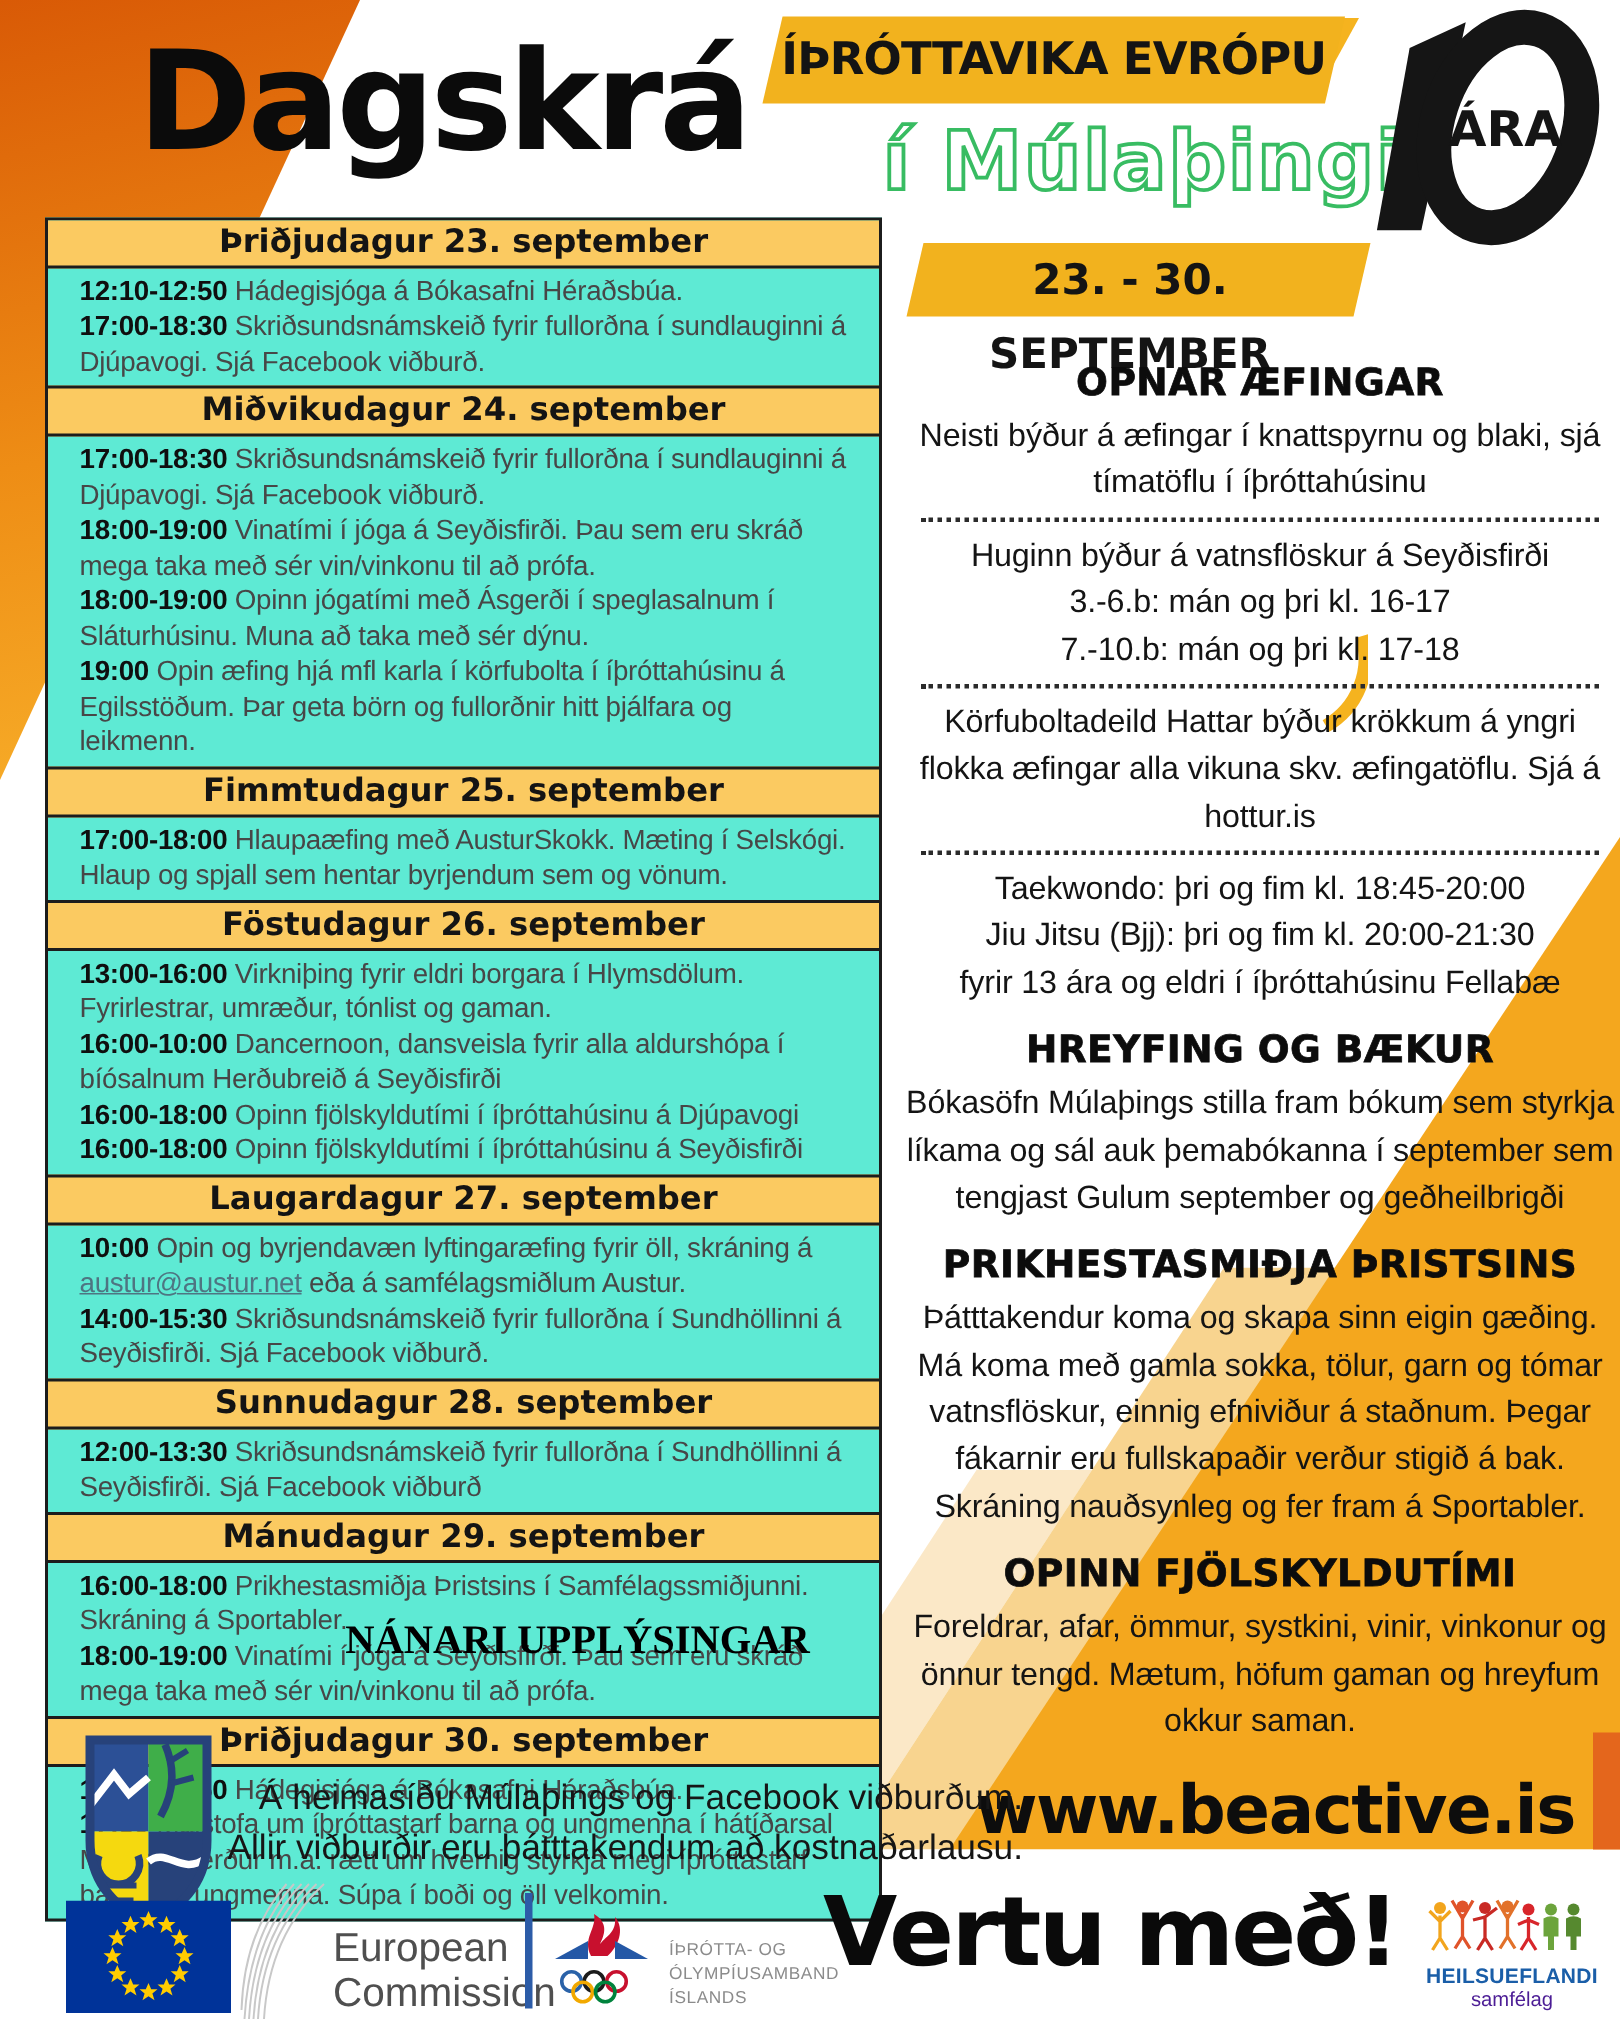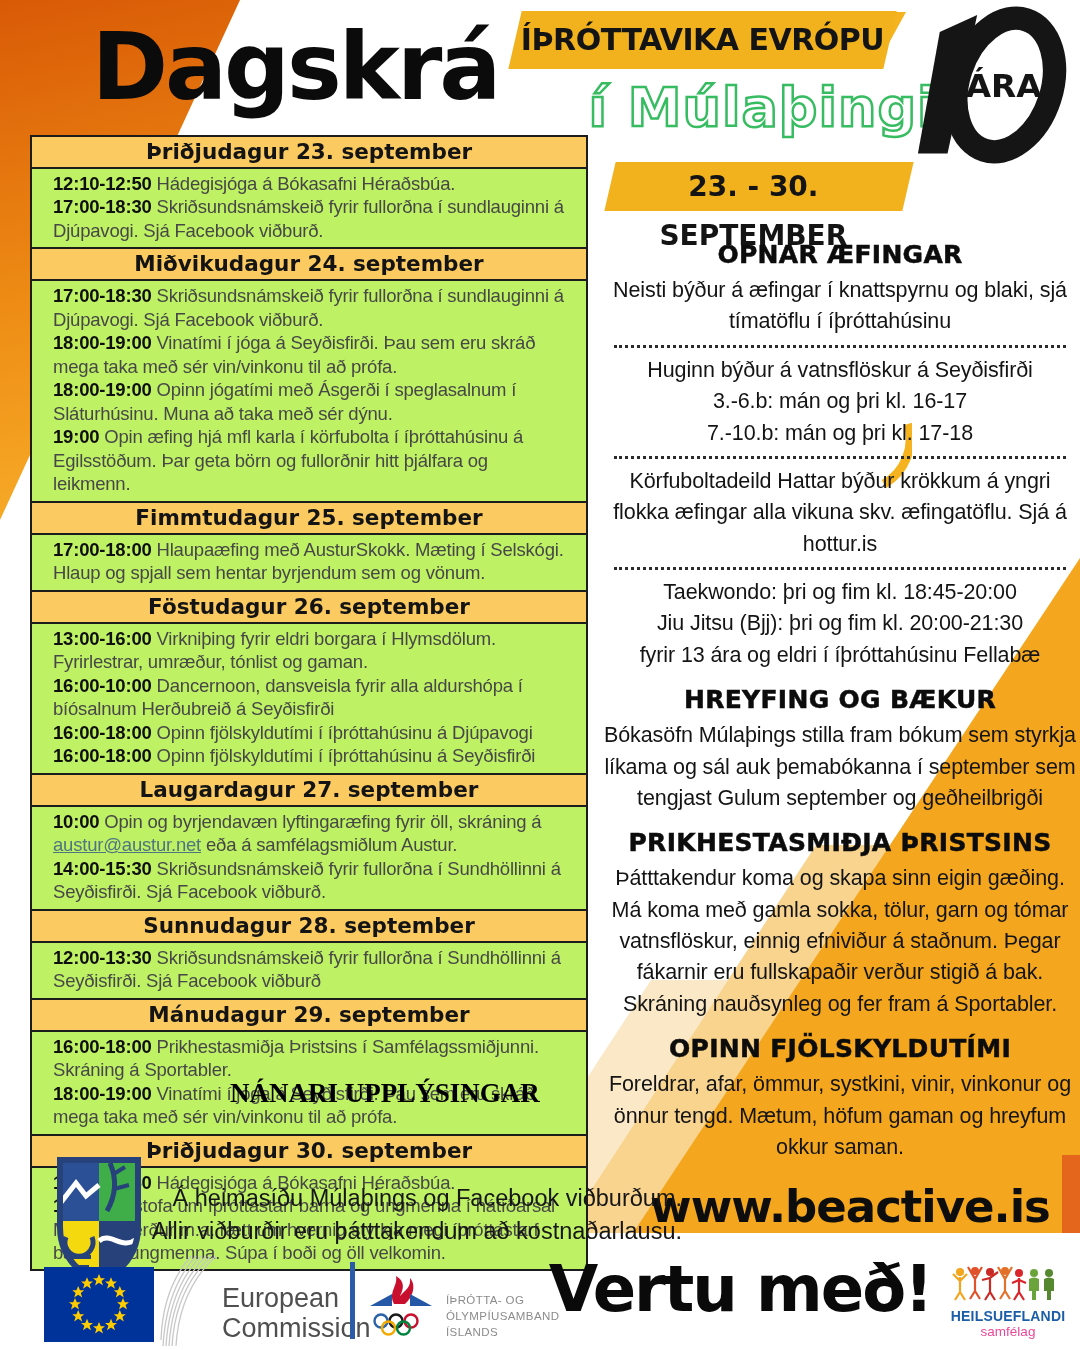--- a/index.html
+++ b/index.html
@@ -24,21 +24,21 @@
     font-weight:bold;color:#141414;}
   .badge1{left:515px;top:11px;width:375px;height:58px;}
   .badge1 .bt{font-size:30px;line-height:58px;letter-spacing:-0.5px;}
   .badge2{left:610px;top:162px;width:298px;height:49px;}
   .badge2 .bt{font-size:28px;line-height:49px;}
   .subtitle{left:505px;top:76px;width:515px;text-align:center;font-family:"DejaVu Sans",sans-serif;
     font-size:54px;font-weight:bold;letter-spacing:1px;color:#ffffff;
     -webkit-text-stroke:2.5px #38bc62;text-shadow:0 0 1px #38bc62;}
   .logo10{left:893px;top:6px;width:187px;height:158px;}
   
-  .schedule{left:30px;top:135px;width:554px;background:#bef264;border:2.5px solid #1c1c1c;}
+  .schedule{left:30px;top:145px;width:554px;background:#5eead4;border:2.5px solid #1c1c1c;}
   .day-head{background:#fbca61;border-top:2px solid #1c1c1c;border-bottom:2px solid #1c1c1c;
     font-family:"DejaVu Sans",sans-serif;font-size:21.5px;font-weight:bold;text-align:center;
     color:#141414;padding:2px 0 3px;}
   .day-head:first-child{border-top:none;}
   .day-body{padding:3px 21px 5px;}
   .event{margin:0;font-size:18.5px;line-height:1.27;color:#474747;letter-spacing:-0.2px;}
   .event b{color:#0f0f0f;font-weight:bold;}
   .event a{color:#4e7582;text-decoration:underline;}
   
   .info-col{left:600px;top:226px;width:480px;}
@@ -57,21 +57,21 @@
   .cta{left:540px;top:1252px;width:400px;text-align:center;font-family:"DejaVu Sans",sans-serif;
     font-size:64px;font-weight:bold;letter-spacing:-2px;color:#0a0a0a;}
   .eu-flag{left:44px;top:1267px;width:110px;height:75px;}
   .ec-flourish{left:160px;top:1254px;width:58px;height:94px;}
   .ec-text{left:222px;top:1283px;font-size:27px;color:#4f4f4f;line-height:1.12;}
   .blue-bar{left:350px;top:1262px;width:5px;height:77px;background:#2c5ca8;}
   .isi-logo{left:362px;top:1264px;width:78px;height:78px;}
   .isi-text{left:446px;top:1292px;font-size:11.5px;color:#8b8b8b;line-height:1.4;letter-spacing:.4px;}
   .heil{left:948px;top:1262px;width:120px;text-align:center;}
   .heil-name{font-size:14px;font-weight:bold;color:#1a5ea8;letter-spacing:.2px;}
-  .heil-sub{font-size:13.5px;color:#ec4899;}
+  .heil-sub{font-size:13.5px;color:#4c1d95;}
 </style>
 </head>
 <body>
 
 <div class="poster">
 
   <div class="abs bg-topleft"></div>
   <div class="abs bg-layer tri-light"></div>
   <div class="abs bg-layer tri-med"></div>
   <div class="abs bg-layer tri-main"></div>

